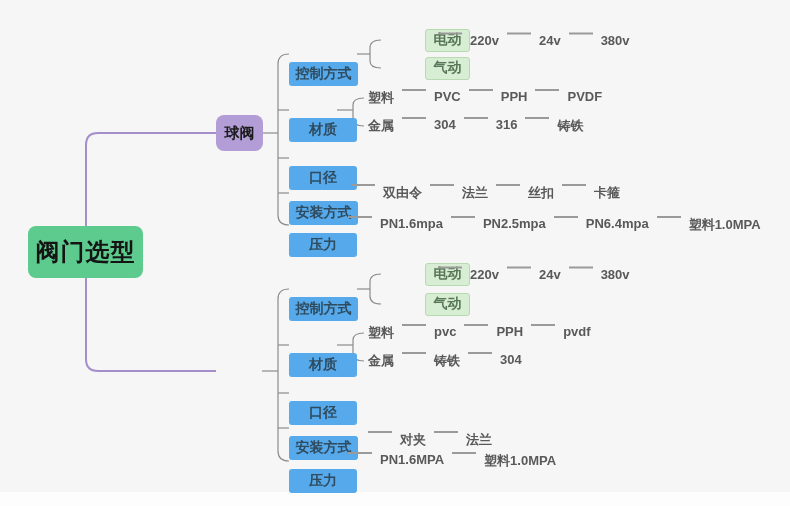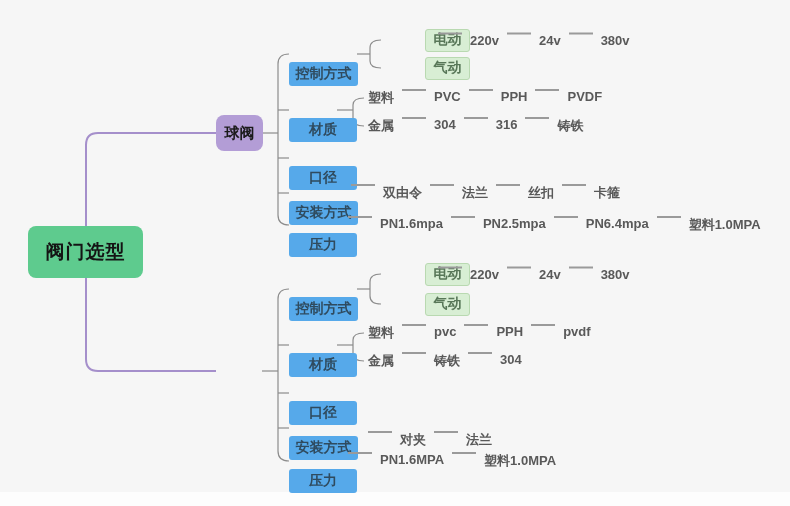--- a/index.html
+++ b/index.html
@@ -9,21 +9,21 @@
     background: #f6f6f6;
     position: relative;
     overflow: hidden;
   }
   #canvas { position: absolute; inset: 0; }
   #wires { position: absolute; left: 0; top: 0; z-index: 1; }
   .node { position: absolute; z-index: 2; display: flex; align-items: center; justify-content: center; }
   .root-node {
     left: 28px; top: 226px; width: 115px; height: 52px;
     background: #5ecb8e; border-radius: 8px;
-    font-size: 19px; font-weight: 700; color: #141414;
+    font-size: 24px; font-weight: 700; color: #141414;
     letter-spacing: 1px;
   }
   .branch-node {
     left: 216px; width: 47px; height: 36px;
     background: #b39dd6; border-radius: 8px;
     font-size: 15px; font-weight: 700; color: #1a1a1a;
   }
   .branch-ball { top: 115px; }
   .branch-butterfly { top: 353px; }
   .topic-node {

